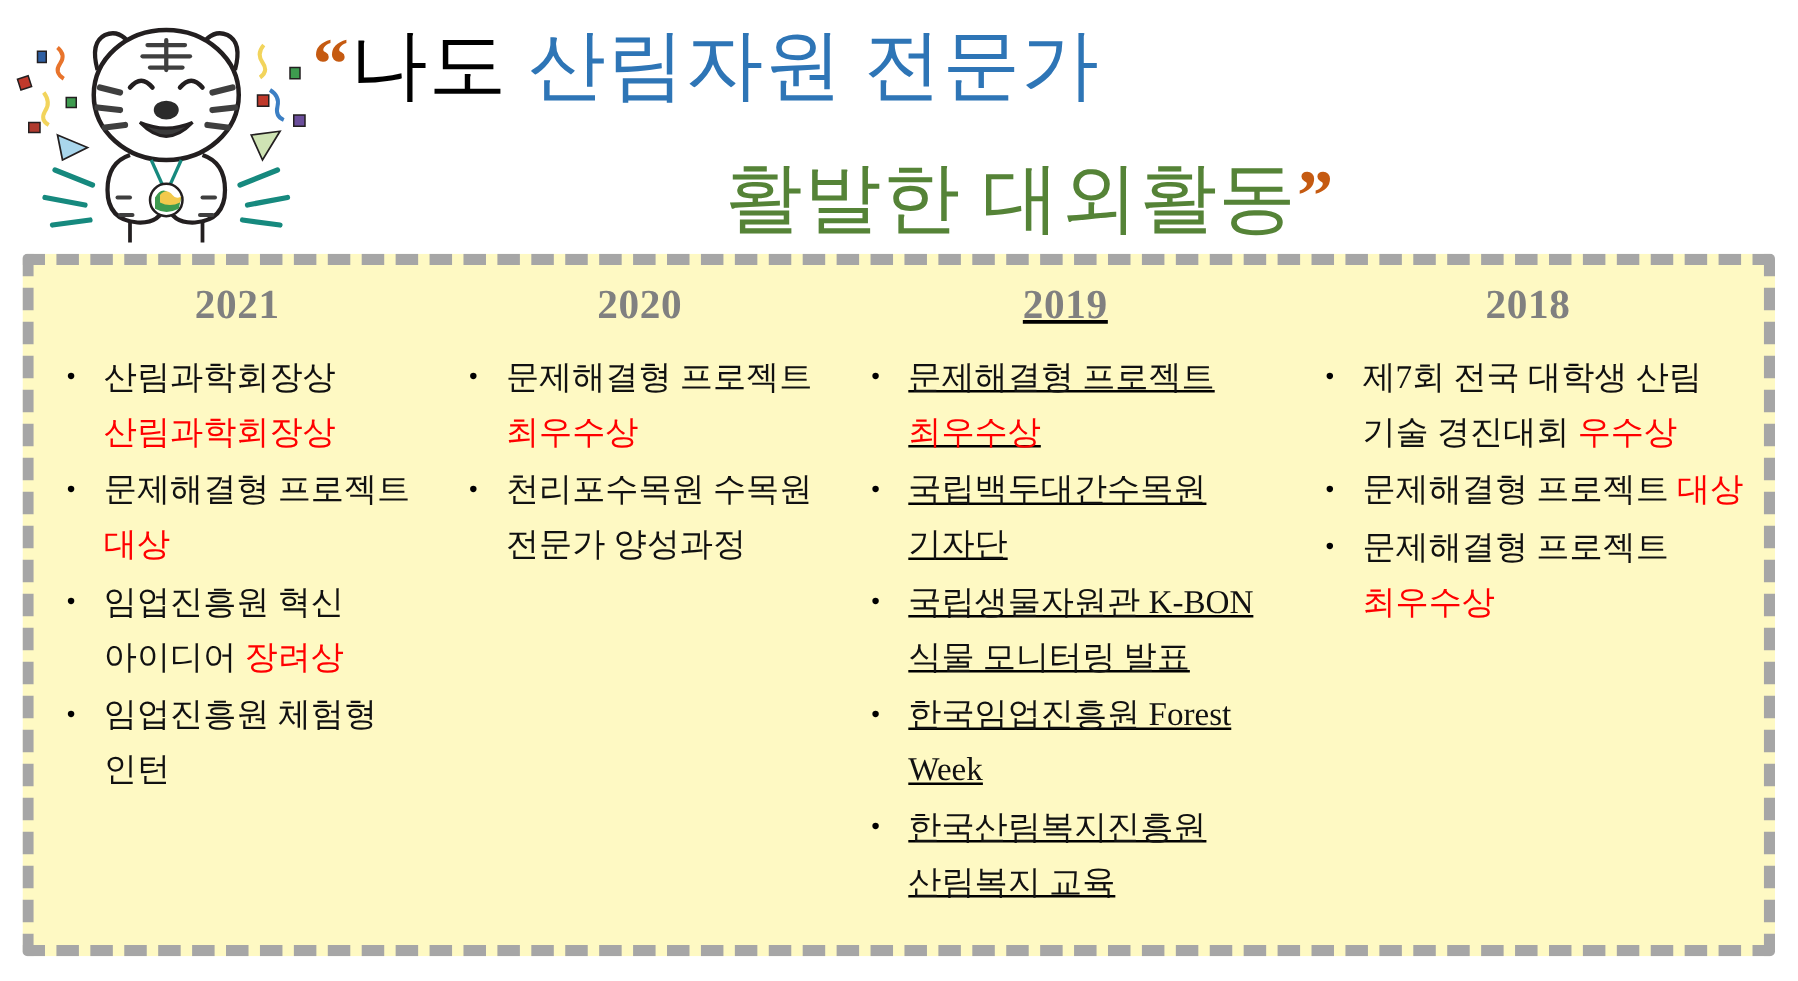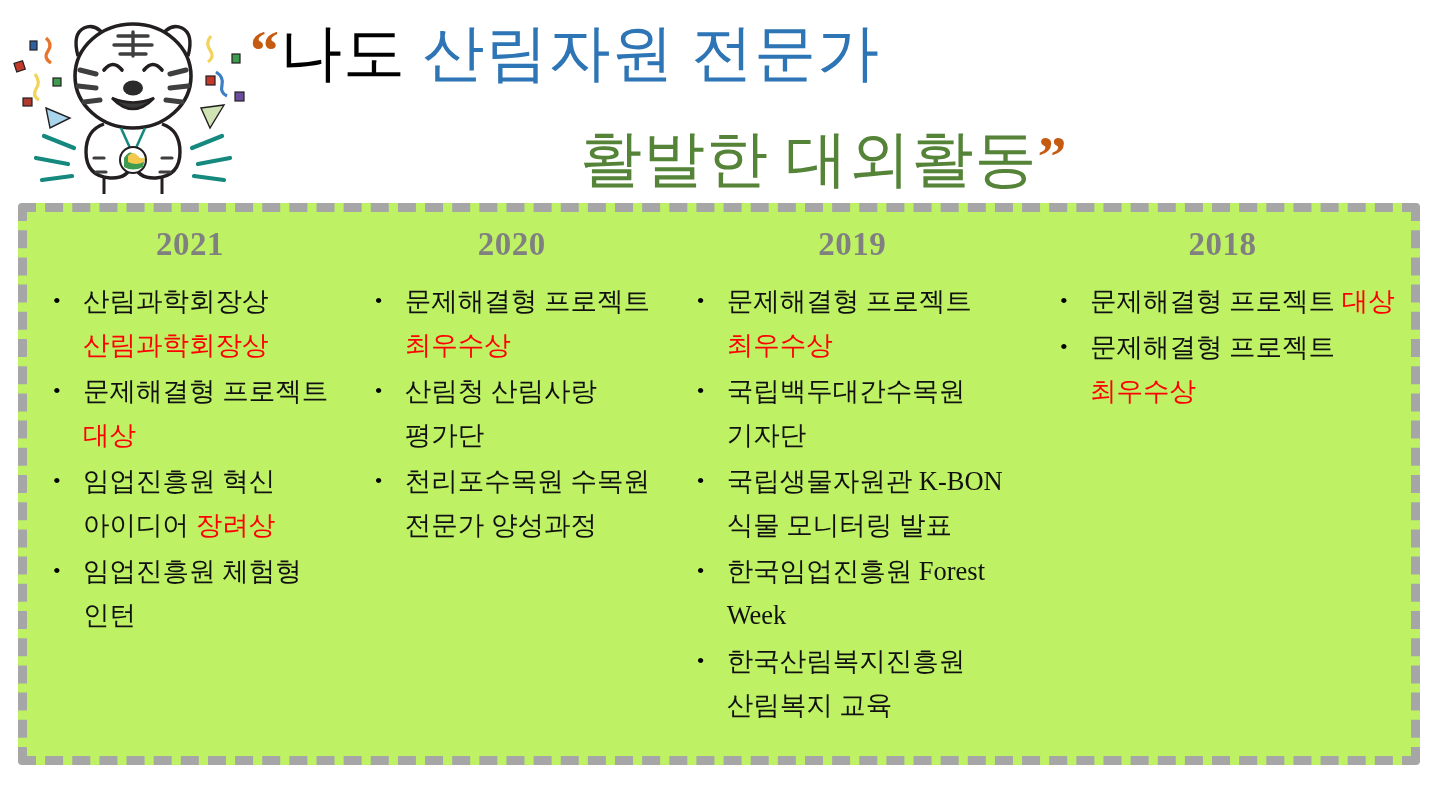--- a/index.html
+++ b/index.html
@@ -62,21 +62,21 @@
   }
 
   
   #panel {
     position: absolute;
     left: 18px;
     top: 203px;
     width: 1402px;
     height: 562px;
     box-sizing: border-box;
-    background: #bef264;
+    background: #fef9c3;
     border: 9px dashed #A6A6A6;
     border-radius: 4px;
   }
 
   #columns {
     position: absolute;
     left: 0;
     top: 0;
     width: 100%;
     height: 100%;
@@ -85,21 +85,21 @@
     align-items: flex-start;
   }
 
   .col {
     box-sizing: border-box;
     padding: 14px 4px 0 4px;
     height: 100%;
   }
   .col-0 { width: 330px; }
   .col-1 { width: 322px; }
-  .col-2 { width: 368px; }
+  .col-2 { width: 368px; text-decoration: underline; }
   .col-3 { width: 382px; }
 
   .col-year {
     text-align: center;
     font-family: "Liberation Serif", "DejaVu Serif", serif;
     font-weight: bold;
     font-size: 33px;
     color: #808080;
     letter-spacing: 0.5px;
     margin-bottom: 16px;
@@ -242,37 +242,37 @@
             <li class="bullet-item"><span>산림과학회장상 </span><span class="award">산림과학회장상</span></li>
             <li class="bullet-item"><span>문제해결형 프로젝트 </span><span class="award">대상</span></li>
             <li class="bullet-item"><span>임업진흥원 혁신 아이디어 </span><span class="award">장려상</span></li>
             <li class="bullet-item"><span>임업진흥원 체험형 인턴</span></li>
           </ul>
         </div>
         <div class="col col-1">
           <div class="col-year">2020</div>
           <ul class="bullet-list">
             <li class="bullet-item"><span>문제해결형 프로젝트 </span><span class="award">최우수상</span></li>
-            <li class="bullet-item"><span>산림청 산림사랑 평가단</span></li>
             <li class="bullet-item"><span>천리포수목원 수목원 전문가 양성과정</span></li>
           </ul>
         </div>
         <div class="col col-2">
           <div class="col-year">2019</div>
           <ul class="bullet-list">
             <li class="bullet-item"><span>문제해결형 프로젝트 </span><span class="award">최우수상</span></li>
             <li class="bullet-item"><span>국립백두대간수목원 기자단</span></li>
             <li class="bullet-item"><span>국립생물자원관 K-BON 식물 모니터링 발표</span></li>
             <li class="bullet-item"><span>한국임업진흥원 Forest Week</span></li>
             <li class="bullet-item"><span>한국산림복지진흥원 산림복지 교육</span></li>
           </ul>
         </div>
         <div class="col col-3">
           <div class="col-year">2018</div>
           <ul class="bullet-list">
+            <li class="bullet-item"><span>제7회 전국 대학생 산림 기술 경진대회 </span><span class="award">우수상</span></li>
             <li class="bullet-item"><span>문제해결형 프로젝트 </span><span class="award">대상</span></li>
             <li class="bullet-item"><span>문제해결형 프로젝트 </span><span class="award">최우수상</span></li>
           </ul>
         </div>
       </div>
   </div>
 
 </div>
 
 </body></html>

